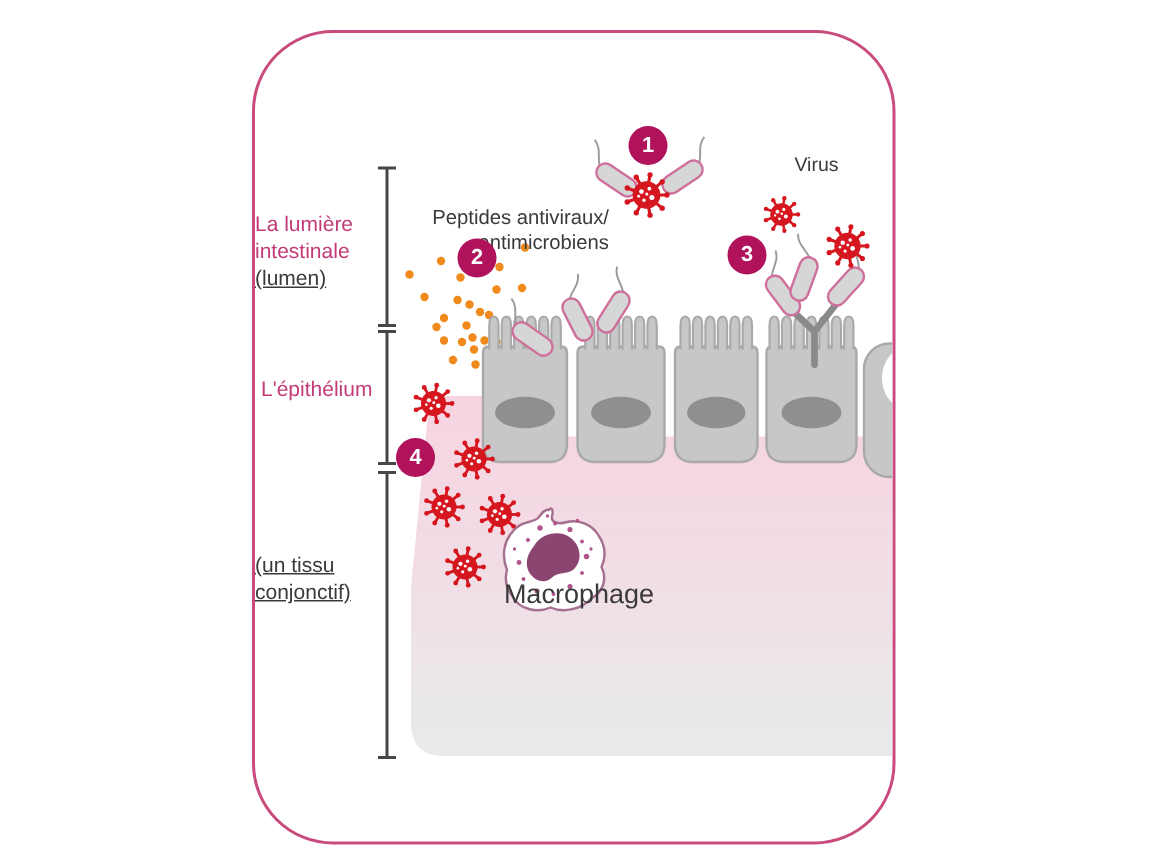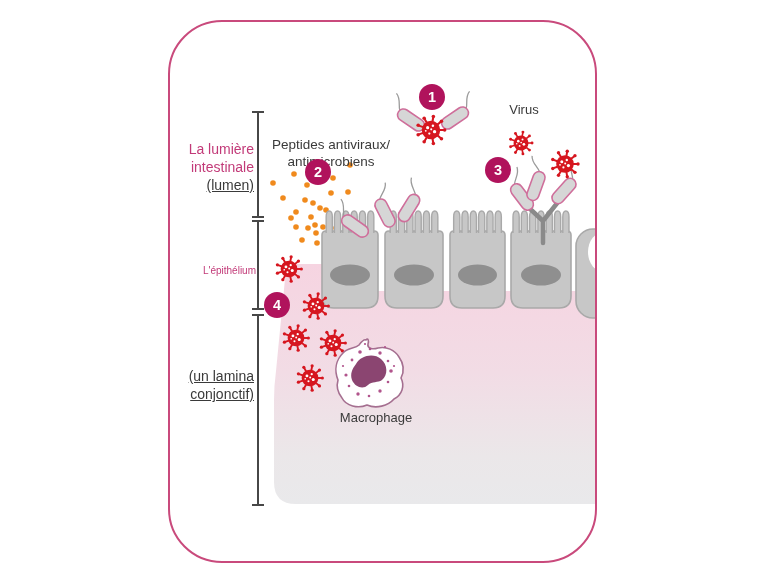--- a/index.html
+++ b/index.html
@@ -1,29 +1,29 @@
 <!DOCTYPE html>
 <html style="--frame: #c94a7c; --pink: #c23a78; --ink: #3a3a3a; --badge: #b0135c;"><head>
 <meta charset="utf-8">
 <style>
   html,body{margin:0;padding:0;background:#fff;}
   body{width:768px;height:576px;position:relative;font-family:"Liberation Sans",sans-serif;overflow:hidden;}
   .frame{position:absolute;left:168px;top:20px;width:425px;height:539px;border:2px solid var(--frame,#c94a7c);
          border-radius:54px;overflow:hidden;background:#fff;}
   .scene{position:absolute;left:0;top:0;}
-  .region-label{position:absolute;text-align:right;font-size:14px;line-height:18px;}
+  .region-label{position:absolute;text-align:left;font-size:14px;line-height:18px;}
   .region-label .pink{display:block;color:var(--pink,#c23a78);white-space:pre-line;}
   .region-label .dark{display:block;color:var(--ink,#3a3a3a);white-space:pre-line;text-decoration:underline;}
   .lumen{left:0;top:118px;width:84px;}
-  .epi{left:4px;top:228px;width:82px;font-size:10px;margin-top:12px;}
+  .epi{left:4px;top:228px;width:82px;font-size:14px;}
   .lamina{left:0;top:345px;width:84px;}
-  .anno{position:absolute;color:var(--ink,#3a3a3a);text-align:center;white-space:pre-line;}
+  .anno{position:absolute;color:var(--ink,#3a3a3a);text-align:right;white-space:pre-line;}
   .peptides{left:86px;top:114px;width:150px;font-size:13.5px;line-height:17px;}
   .viruslbl{left:319px;top:80px;width:70px;font-size:13px;}
-  .macro{left:146px;top:388px;width:120px;font-size:13px;}
+  .macro{left:146px;top:364px;width:120px;font-size:18px;}
   .badge{position:absolute;width:26px;height:26px;border-radius:50%;background:var(--badge,#b0135c);
          color:#fff;font-size:14.5px;font-weight:bold;display:flex;align-items:center;justify-content:center;}
   .b1{left:249px;top:62px;}.b2{left:135px;top:137px;}.b3{left:315px;top:135px;}.b4{left:94px;top:270px;}
 </style>
 </head>
 <body>
 
 <div class="frame">
 
   <svg id="scene" class="scene" width="425" height="539" viewBox="170 22 425 539">
@@ -185,21 +185,21 @@
     <span class="pink">La lumière
 intestinale</span>
     <span class="dark">(lumen)</span>
   </div>
 
   <div class="region-label epi">
     <span class="pink">L'épithélium</span>
   </div>
 
   <div class="region-label lamina">
-    <span class="dark">(un lamina
+    <span class="dark">(un tissu
 conjonctif)</span>
   </div>
 
   <div class="anno peptides">Peptides antiviraux/
 antimicrobiens</div>
   <div class="anno viruslbl">Virus</div>
   <div class="anno macro">Macrophage</div>
 
   <div class="badge b1">1</div>
   <div class="badge b2">2</div>

